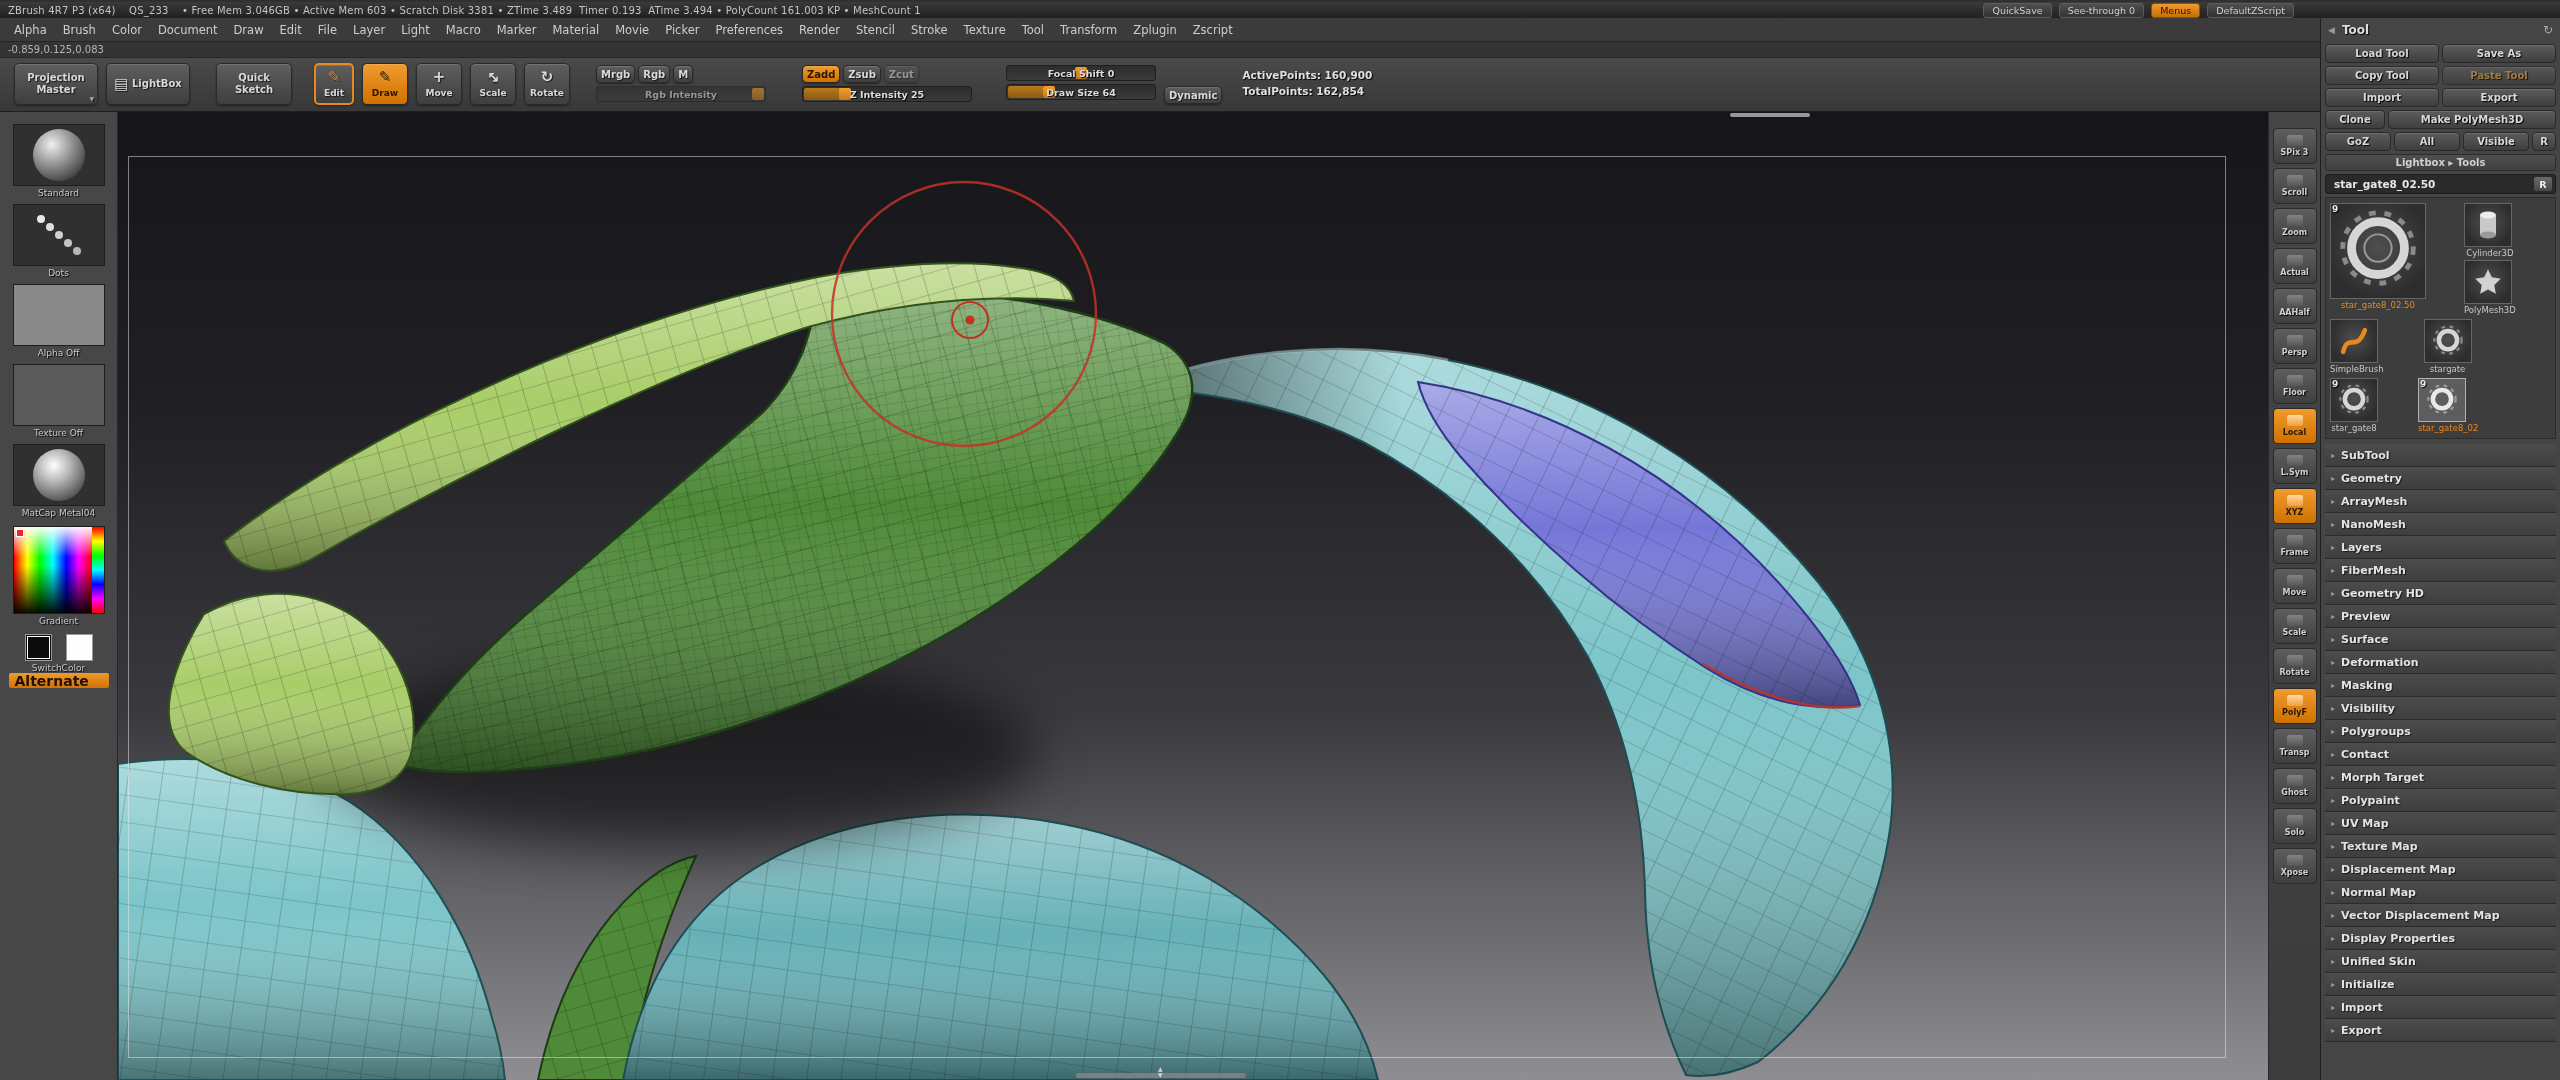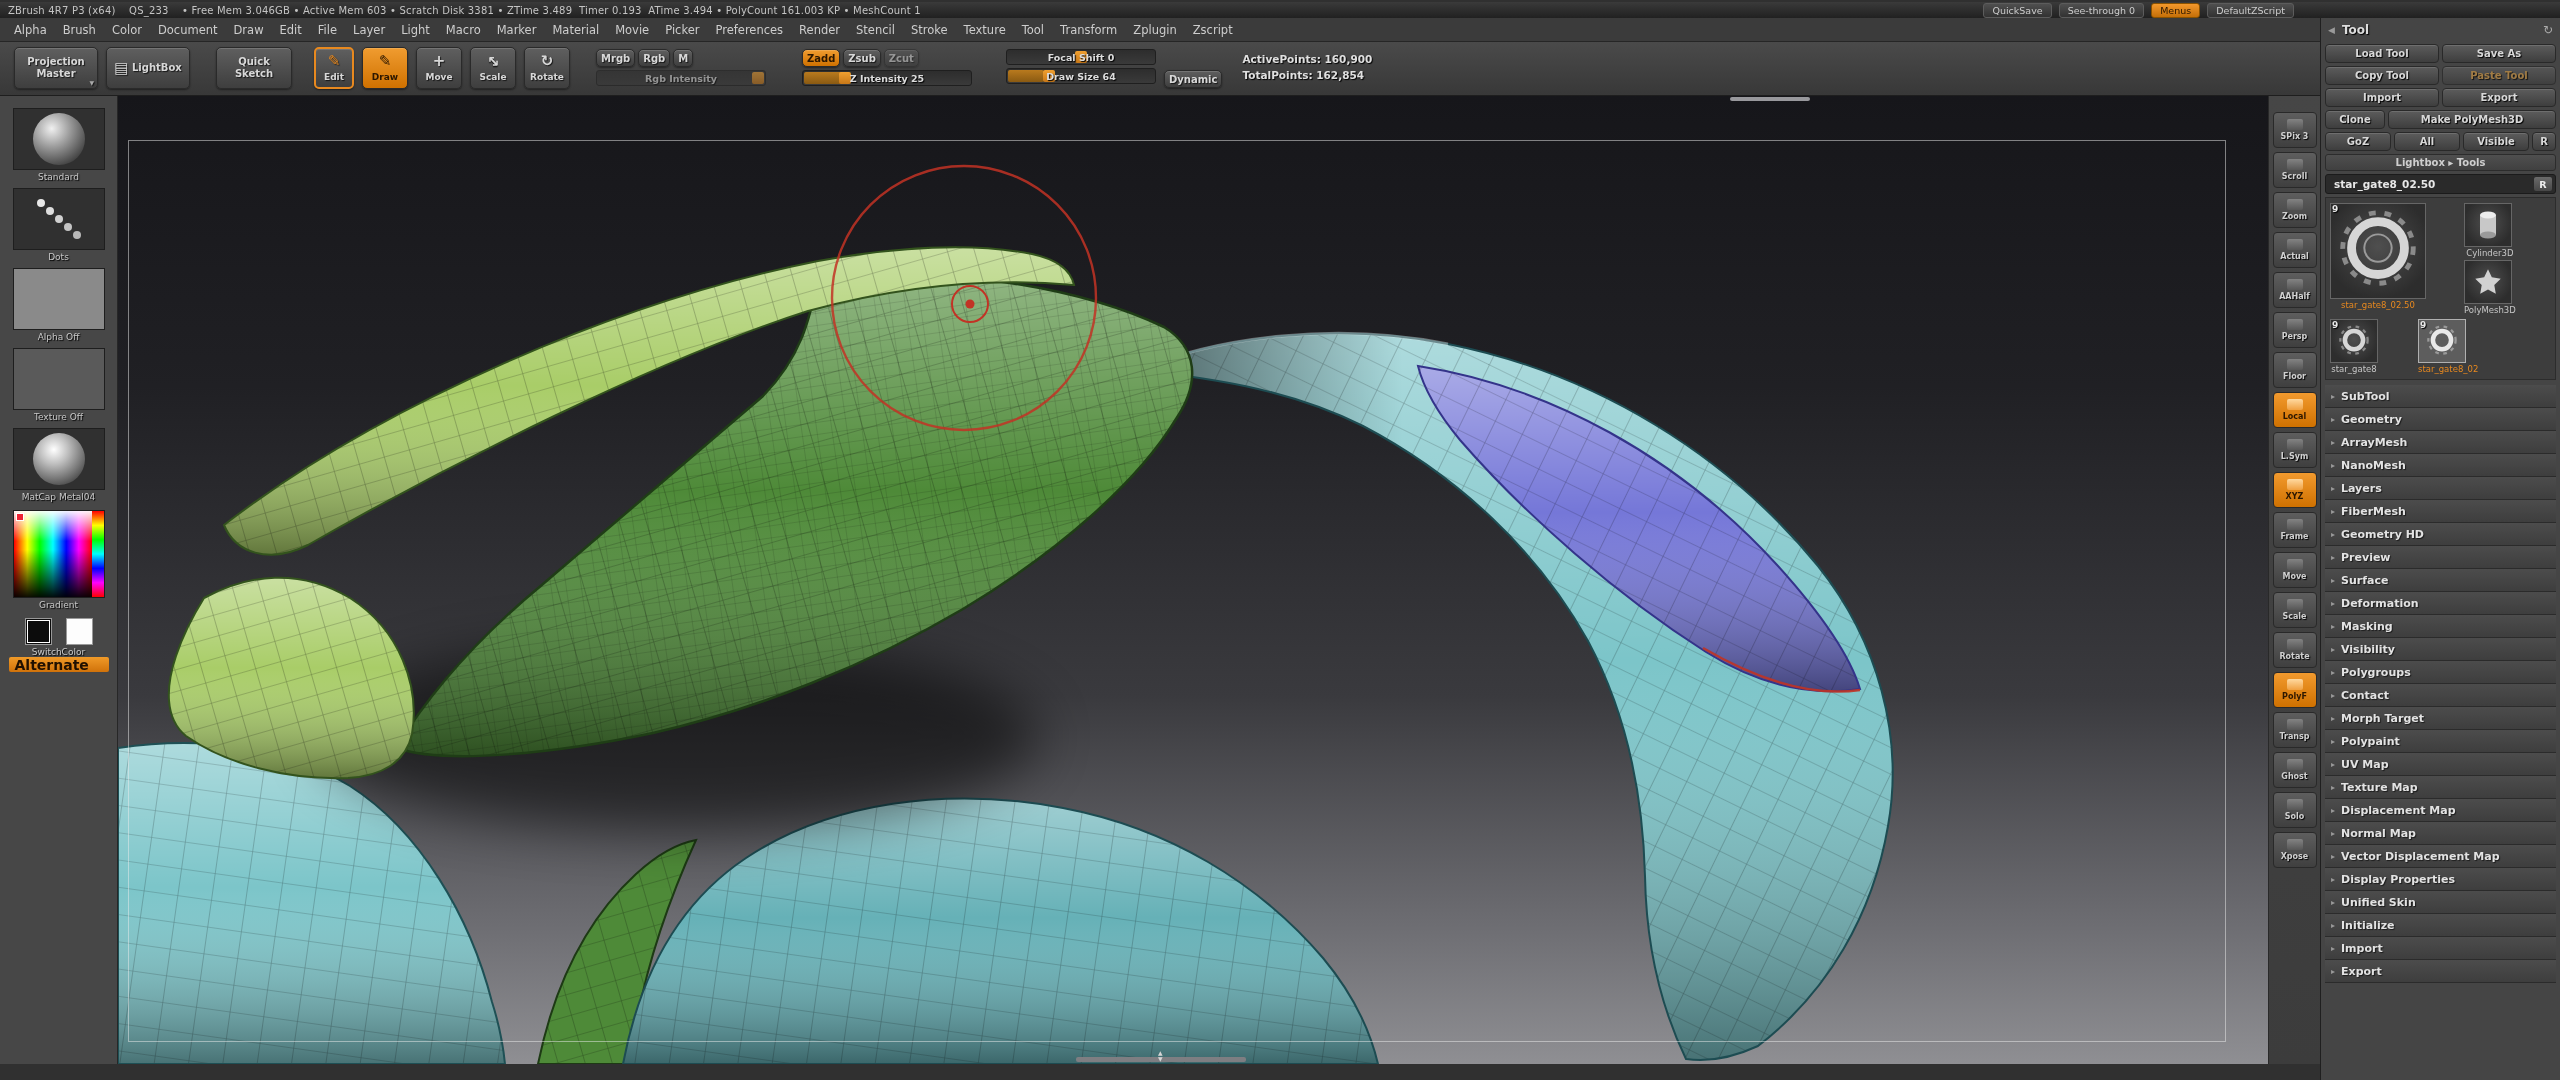--- a/index.html
+++ b/index.html
@@ -186,20 +186,23 @@
         <span class="menu-item">Render</span>
         <span class="menu-item">Stencil</span>
         <span class="menu-item">Stroke</span>
         <span class="menu-item">Texture</span>
         <span class="menu-item">Tool</span>
         <span class="menu-item">Transform</span>
         <span class="menu-item">Zplugin</span>
         <span class="menu-item">Zscript</span>
       </div>
 
+    <div id="coordbar">
+      <span>-0.859,0.125,0.083</span>
+    </div>
 
     <div id="topshelf">
       <div class="shelf-btn two-line">
         <span>Projection Master</span>
         <span class="dd">▼</span>
       </div>
       <div class="shelf-btn two-line">
         <span class="ic">▤</span>&nbsp;
         <span>LightBox</span>
       </div>
@@ -576,20 +579,39 @@
                 <svg viewBox="0 0 48 44" width="44" height="40">
                   <polygon points="24,8 28.2,16.9 38,18.3 30.9,25.2 32.6,34.9 24,30.3 15.4,34.9 17.1,25.2 10,18.3 19.8,16.9" fill="#d2d2d2"></polygon>
                 </svg>
               </span>
               <span class="tlabel">PolyMesh3D</span>
             </div>
           </div>
         </div>
         <div class="thumbs-row">
           <div class="thumb sm-thumb">
+            <span class="img">
+              <svg viewBox="0 0 44 44" width="44" height="40">
+                <path d="M10,34 C16,12 24,36 34,10" stroke="#e8891f" stroke-width="5" fill="none" stroke-linecap="round"></path>
+              </svg>
+            </span>
+            <span class="tlabel">SimpleBrush</span>
+          </div>
+          <div class="thumb sm-thumb">
+            <span class="img">
+              <svg viewBox="0 0 44 44" width="44" height="40">
+                <circle cx="22" cy="21" r="15" fill="none" stroke="#8a8a8a" stroke-width="2.5" stroke-dasharray="4 5"></circle>
+                <circle cx="22" cy="21" r="10" fill="none" stroke="#d6d6d6" stroke-width="5"></circle>
+              </svg>
+            </span>
+            <span class="tlabel">stargate</span>
+          </div>
+        </div>
+        <div class="thumbs-row">
+          <div class="thumb sm-thumb">
             <span class="badge">9</span>
             <span class="img">
               <svg viewBox="0 0 44 44" width="44" height="40">
                 <circle cx="22" cy="21" r="15" fill="none" stroke="#8a8a8a" stroke-width="2.5" stroke-dasharray="4 5"></circle>
                 <circle cx="22" cy="21" r="10" fill="none" stroke="#d6d6d6" stroke-width="5"></circle>
               </svg>
             </span>
             <span class="tlabel">star_gate8</span>
           </div>
           <div class="thumb sm-thumb selected">

